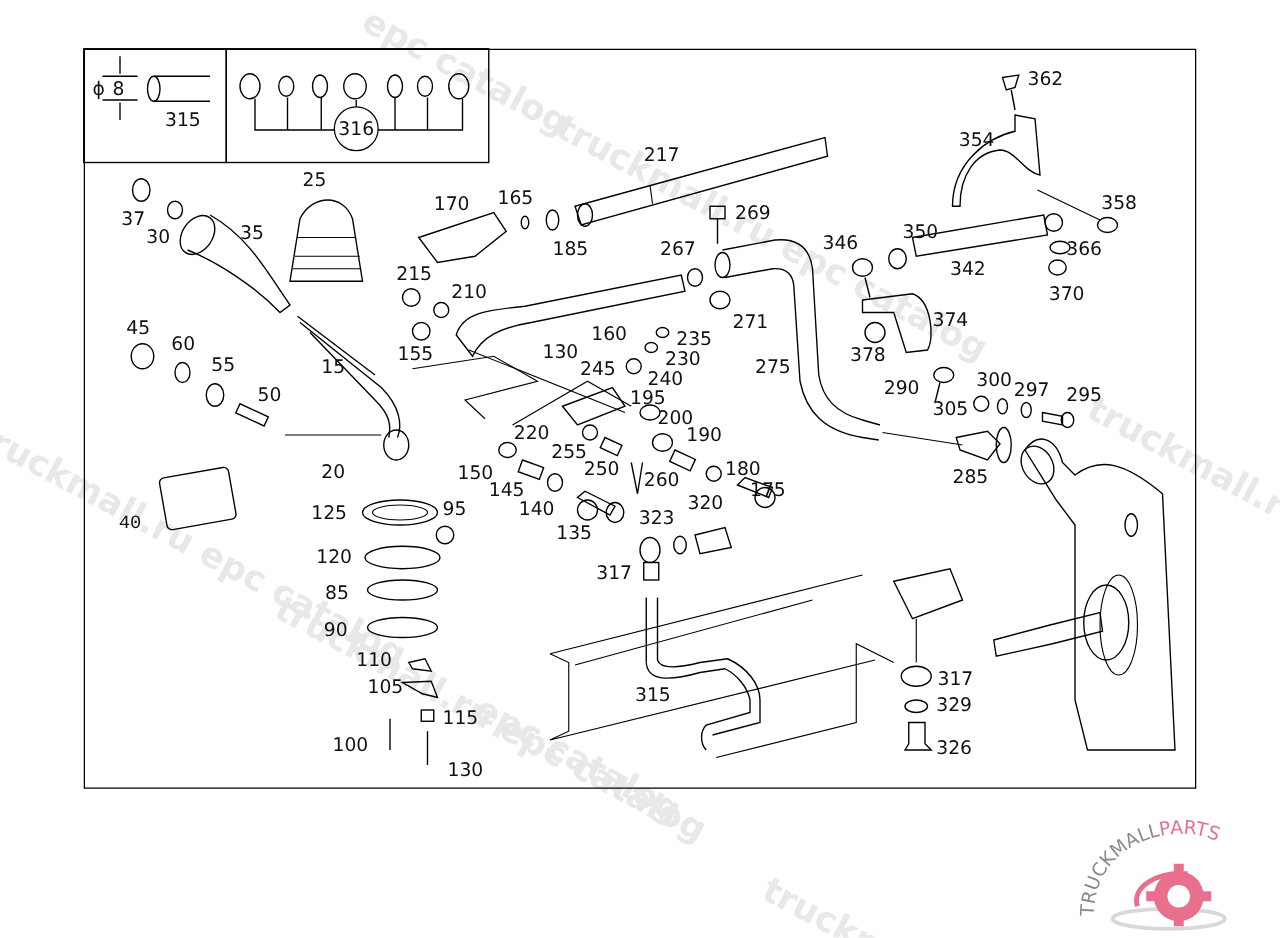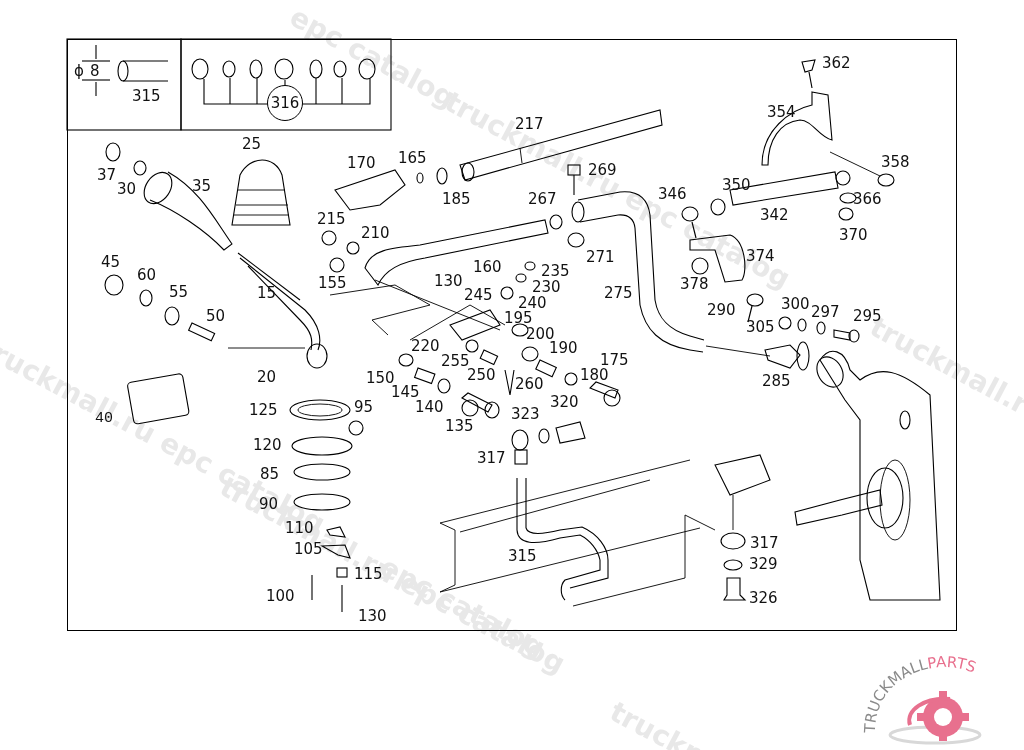--- a/index.html
+++ b/index.html
@@ -241,21 +241,21 @@
   <div class="label" style="left:249px;top:403px;">125</div>
   <div class="label" style="left:358px;top:609px;">130</div>
   <div class="label" style="left:445px;top:419px;">135</div>
   <div class="label" style="left:415px;top:400px;">140</div>
   <div class="label" style="left:391px;top:385px;">145</div>
   <div class="label" style="left:366px;top:371px;">150</div>
   <div class="label" style="left:318px;top:276px;">155</div>
   <div class="label" style="left:473px;top:260px;">160</div>
   <div class="label" style="left:398px;top:151px;">165</div>
   <div class="label" style="left:347px;top:156px;">170</div>
-  <div class="label" style="left:600px;top:353px;">175</div>
+  <div class="label" style="left:600px;top:385px;">175</div>
   <div class="label" style="left:580px;top:368px;">180</div>
   <div class="label" style="left:442px;top:192px;">185</div>
   <div class="label" style="left:549px;top:341px;">190</div>
   <div class="label" style="left:504px;top:311px;">195</div>
   <div class="label" style="left:526px;top:327px;">200</div>
   <div class="label" style="left:434px;top:274px;">130</div>
   <div class="label" style="left:361px;top:226px;">210</div>
   <div class="label" style="left:317px;top:212px;">215</div>
   <div class="label" style="left:515px;top:117px;">217</div>
   <div class="label" style="left:411px;top:339px;">220</div>

